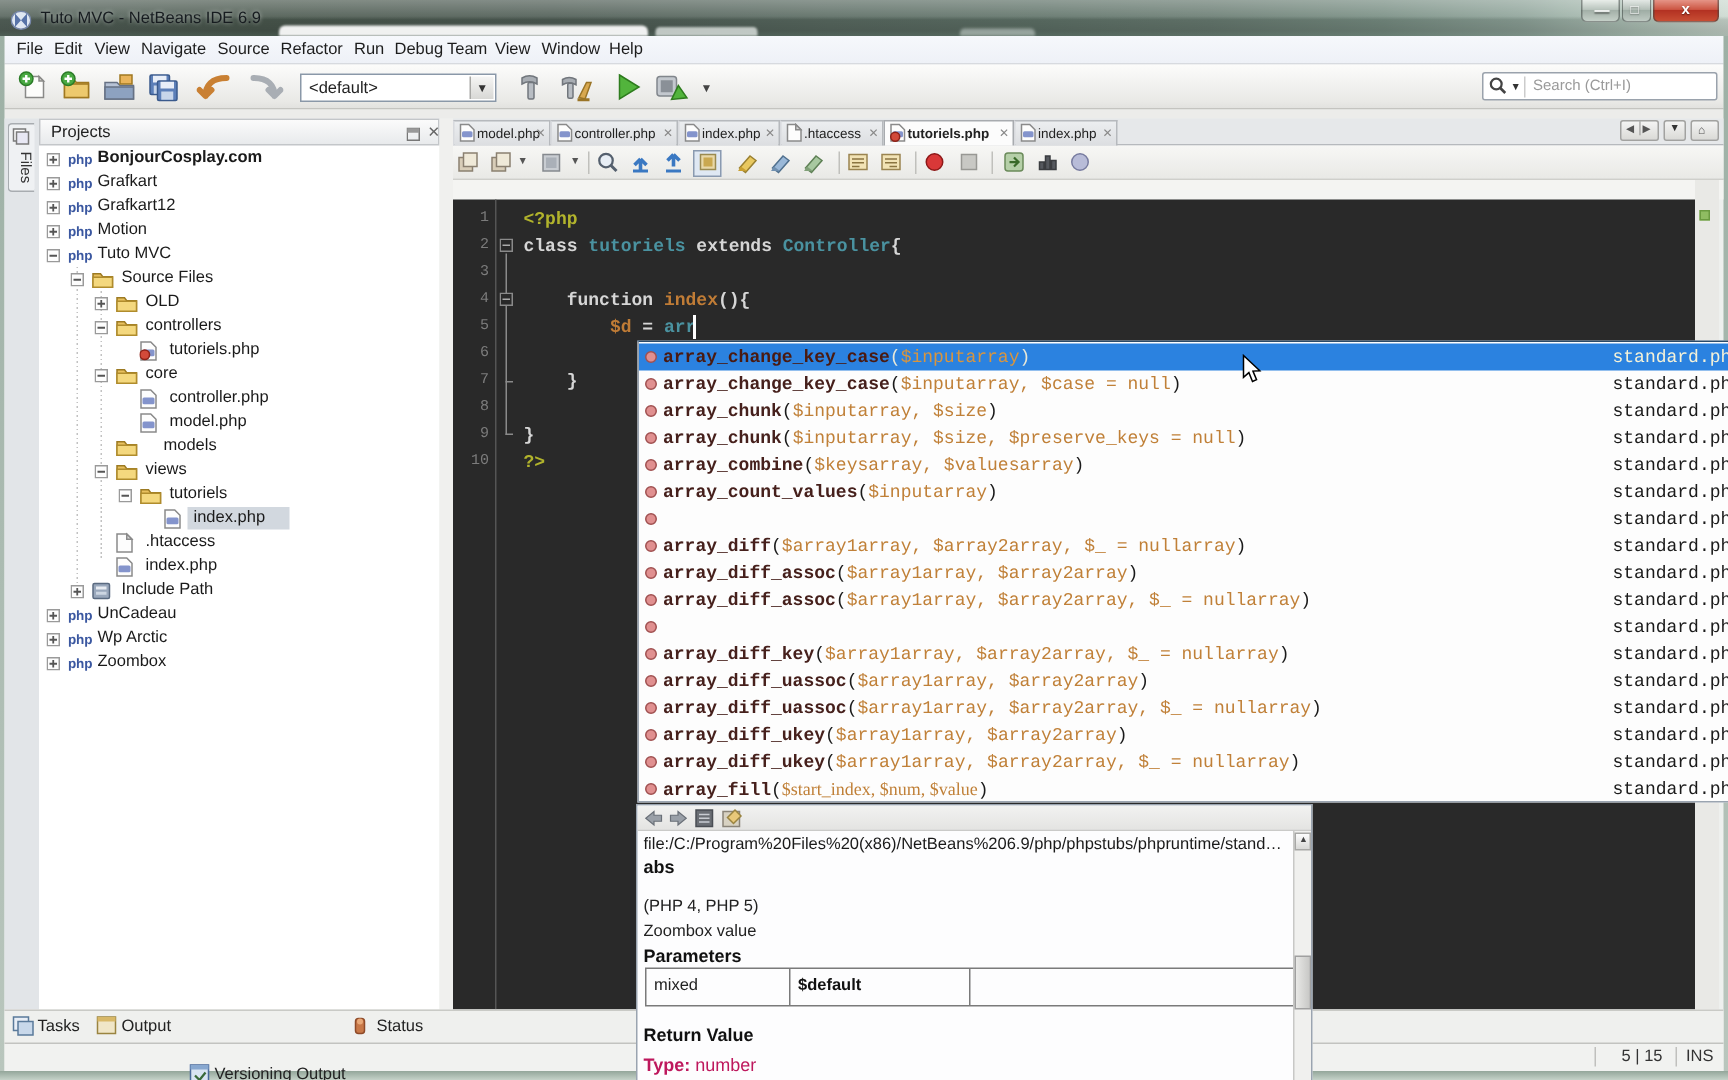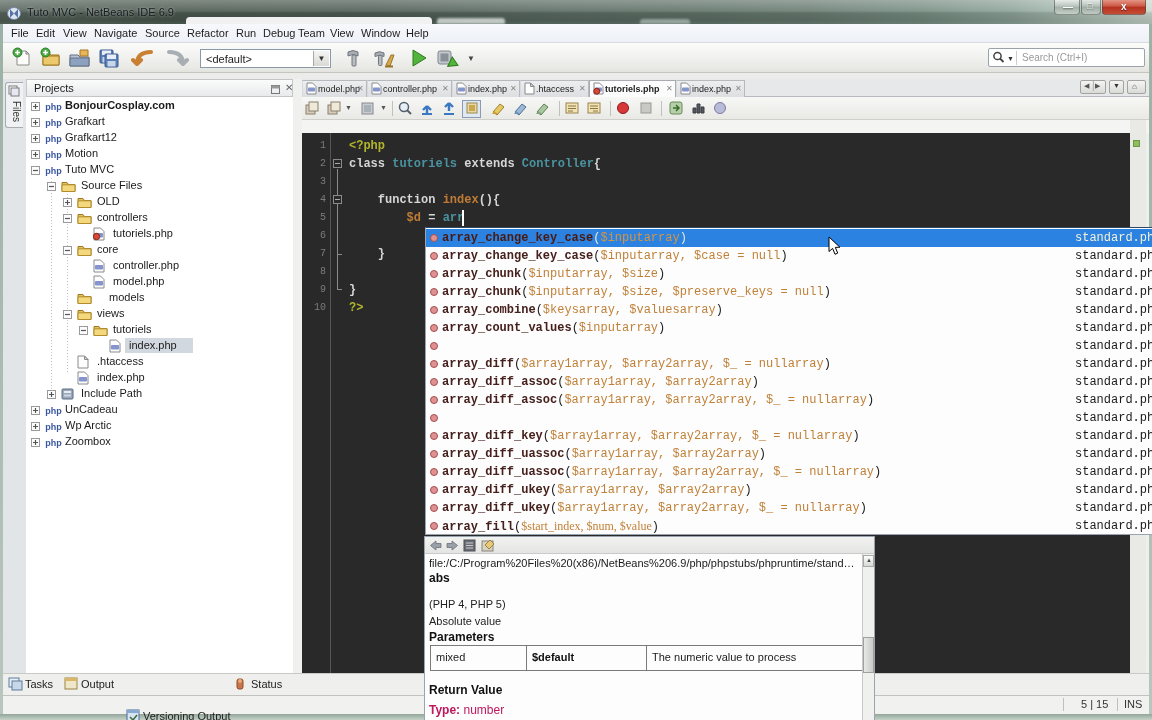--- a/index.html
+++ b/index.html
@@ -585,26 +585,25 @@
         <rect x="1" y="1" width="11" height="11" fill="#6a6e74" stroke="#4a4e54"></rect>
         <path d="M3 4 h7 M3 6.5 h7 M3 9 h7" stroke="#c8ccd2"></path>
       </svg>
       <svg class="abs" style="left:56px;top:2px" width="14" height="13" viewBox="0 0 14 13">
         <rect x="1" y="2" width="11" height="10" fill="#d8d2c2" stroke="#8a8478"></rect>
         <path d="M9 1 l4 4 -5 5 -4 -4 z" fill="#e8c87a" stroke="#9a8440"></path>
       </svg>
       <div class="abs" style="left:4px;top:20px;width:430px;font-size:11px;letter-spacing:0px;color:#1a1a1a;white-space:nowrap;overflow:hidden;">file:/C:/Program%20Files%20(x86)/NetBeans%206.9/php/phpstubs/phpruntime/stand…</div>
       <div class="abs" style="left:4px;top:34px;font-size:12px;font-weight:bold;color:#111;">abs</div>
       <div class="abs" style="left:4px;top:61px;font-size:11px;color:#222;">(PHP 4, PHP 5)</div>
-      <div class="abs" style="left:4px;top:78px;font-size:11px;color:#222;">Absolute value</div>
+      <div class="abs" style="left:4px;top:78px;font-size:11px;color:#222;">Zoombox value</div>
       <div class="abs" style="left:4px;top:93px;font-size:12px;font-weight:bold;color:#111;">Parameters</div>
       <div class="abs" style="left:5px;top:108px;width:436px;height:26px;border:1px solid #7a7a7a;box-sizing:border-box;">
         <div style="position:absolute;left:0;top:0;width:96px;height:24px;border-right:1px solid #7a7a7a;box-sizing:border-box;font-size:11px;color:#222;padding:5px 0 0 5px;">mixed</div>
         <div style="position:absolute;left:96px;top:0;width:120px;height:24px;border-right:1px solid #7a7a7a;box-sizing:border-box;font-size:11px;font-weight:bold;color:#111;padding:5px 0 0 5px;">$default</div>
-        <div style="position:absolute;left:216px;top:0;width:218px;height:24px;box-sizing:border-box;font-size:11px;color:#222;padding:5px 0 0 5px;">The numeric value to process</div>
       </div>
       <div class="abs" style="left:4px;top:146px;font-size:12px;font-weight:bold;color:#111;">Return Value</div>
       <div class="abs" style="left:4px;top:166px;font-size:12px;color:#be185d;"><b>Type:</b> number</div>
       <div class="abs" style="left:437px;top:17px;width:12px;height:170px;background:#f0f0ee;border-left:1px solid #c8c8c6;box-sizing:border-box;"></div>
       <div class="abs" style="left:438px;top:18px;width:11px;height:12px;background:linear-gradient(to bottom,#fdfdfd,#d8d8d6);border:1px solid #a8a8a6;box-sizing:border-box;">
         <span style="position:absolute;left:2px;top:1px;font-size:6px;color:#444;">▲</span>
       </div>
       <div class="abs" style="left:438px;top:100px;width:11px;height:36px;background:linear-gradient(to right,#e8e8e6,#c8c8c6);border:1px solid #a0a0a0;box-sizing:border-box;"></div>
     </div>
 

